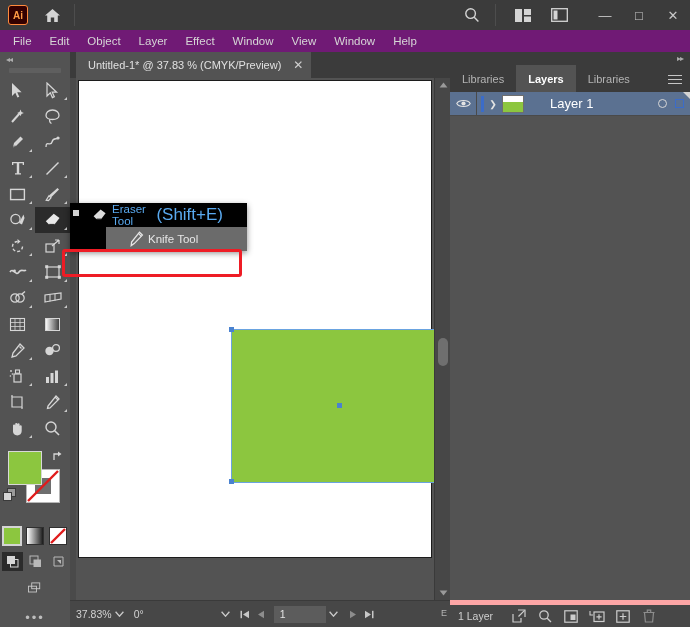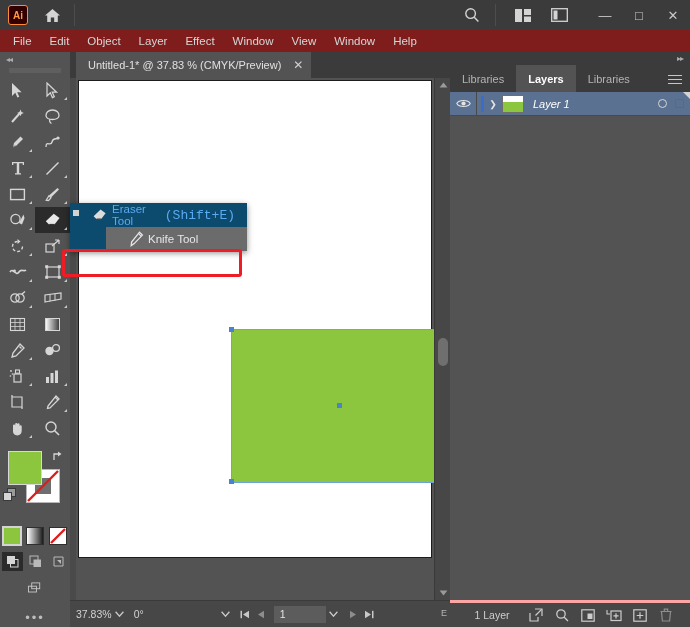--- a/index.html
+++ b/index.html
@@ -38,21 +38,21 @@
   .win-btns { display: flex; height: 30px; align-items: center; }
   .win-btn {
     width: 34px; height: 30px;
     display: flex; align-items: center; justify-content: center;
     color: #c8c8c8; font-size: 13px;
   }
 
   
   .menubar {
     position: absolute; left: 0; top: 30px; width: 690px; height: 22px;
-    background: #7f1d1d;
+    background: #701a75;
     display: flex; align-items: center;
   }
   .menu-item {
     padding: 0 9px; height: 22px; line-height: 22px;
     color: #d6d6d6; font-size: 11.5px;
   }
   .menu-item:first-child { margin-left: 4px; }
 
   
   .toolbar {
@@ -243,58 +243,58 @@
   .layer-sel-bar { width: 3px; height: 16px; background: #3b6cc9; margin-left: 4px; }
   .layer-arrow { width: 18px; display:flex; align-items:center; justify-content:center; color:#e4e4e4; font-size:9px;}
   .layer-thumb {
     width: 22px; height: 18px; background: #ffffff;
     border: 1px solid #6e6e6e; position: relative; overflow: hidden;
   }
   .layer-thumb::after{
     content:""; position:absolute; left:0; bottom:0; width:100%; height:58%;
     background:#8cc63f;
   }
-  .layer-name { margin-left: 9px; color: #ffffff; font-size: 11px; font-style: italic; }
+  .layer-name { margin-left: 26px; color: #ffffff; font-size: 13px; }
   .layer-right { position: absolute; right: 6px; display: flex; align-items: center; gap: 8px; }
   .target-circle { width: 9px; height: 9px; border: 1px solid #d6d6d6; border-radius: 50%; }
   .sel-square { width: 9px; height: 9px; border: 1px solid #3b6cc9; background: #5b7191; }
   .layer-corner {
     position:absolute; right:0; top:0; width:0; height:0;
     border-top: 7px solid #d4d4d4; border-left: 7px solid transparent;
   }
   .lpanel-footer {
     position: absolute; left: 0; bottom: 0; width: 240px; height: 27px;
-    background: #474747; border-top: 3px solid #fca5a5;
-    display: flex; align-items: center; justify-content: center;
+    background: #474747; border-top: 5px solid #fca5a5;
+    display: flex; align-items: center;
   }
   .lf-count { color: #cfcfcf; font-size: 10.5px; margin-left: 8px; }
   .lf-icons { display: flex; align-items: center; gap: 10px; margin-left: 18px; }
   .lf-icon { width: 16px; height: 16px; display:flex; align-items:center; justify-content:center; }
 
   
   .flyout {
     position: absolute; left: 70px; top: 203px;
-    width: 177px; background: #0c4a6e;
+    width: 177px; background: #000000;
     box-shadow: 0 2px 6px rgba(0,0,0,.45);
     z-index: 40;
   }
   .flyout-tearoff {
     position: absolute; left: 3px; top: 7px;
     width: 6px; height: 6px; background: #d2d2d2;
   }
   .flyout-item {
     height: 24px; display: flex; align-items: center;
     padding-left: 18px; position: relative;
     color: #e6e6e6; font-size: 11.5px;
   }
   .flyout-item.hl { color: #5aaaf0; }
   .flyout-item.selected { background: #6b6b6b; margin-left: 36px; }
   .fi-icon { width: 24px; display: flex; align-items: center; justify-content: center; }
   .fi-label { flex: 1; }
-  .fi-key { color: #e6e6e6; font-size: 13px; margin-right: 12px; font-family: Liberation Mono, monospace; }
+  .fi-key { color: #e6e6e6; font-size: 17px; margin-right: 24px; }
   .flyout-item.hl .fi-key { color: #5aaaf0; }
   .fi-arrow {
     position:absolute; right:5px; width:0; height:0;
     border-left: 4px solid #cfcfcf;
     border-top: 3px solid transparent; border-bottom: 3px solid transparent;
   }
   .red-box {
     position: absolute; left: 62px; top: 249px;
     width: 180px; height: 28px;
     border: 3px solid #ee1c25; border-radius: 3px;

